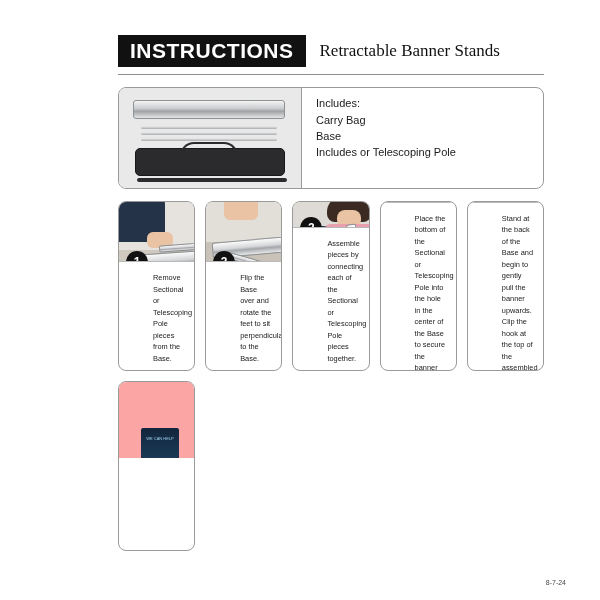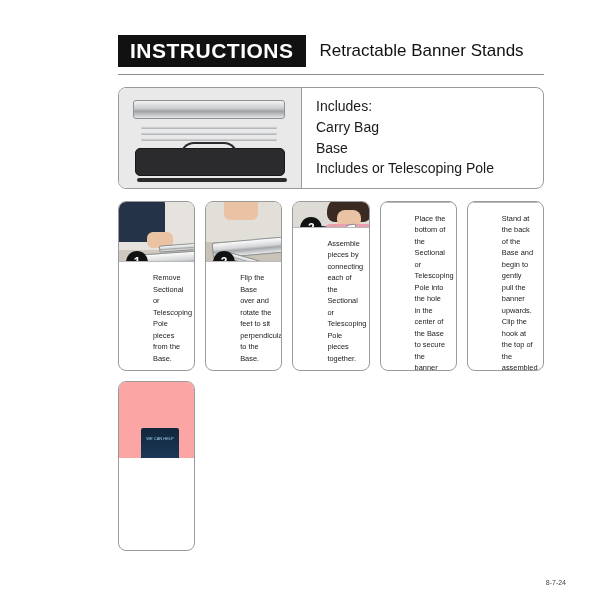--- a/index.html
+++ b/index.html
@@ -36,20 +36,21 @@
     letter-spacing: 0.5px;
     padding: 5px 12px 6px 12px;
     line-height: 1;
     white-space: nowrap;
   }
   .header-title {
     color: #111111;
     font-size: 17px;
     margin-left: 14px;
     white-space: nowrap;
+    font-family: Liberation Serif, serif;
   }
   .header-rule {
     margin: 6px 28px 0 76px;
     border-bottom: 1.5px solid #8d8d8d;
   }
 
   
   .includes-panel {
     margin: 12px 0 0 76px;
     margin-right: 28px;
@@ -63,21 +64,21 @@
   .includes-photo {
     width: 182px;
     border-right: 1.5px solid #9a9a9a;
     background: #e9e9ea;
     position: relative;
     overflow: hidden;
   }
   .includes-text {
     flex: 1;
     padding: 8px 0 0 14px;
-    font-size: 14px;
+    font-size: 11px;
     color: #1a1a1a;
     line-height: 1.45;
   }
   .includes-text .inc-title { margin-bottom: 1px; }
 
   
   .base-bar {
     position: absolute;
     left: 14px; top: 12px;
     width: 150px; height: 17px;

